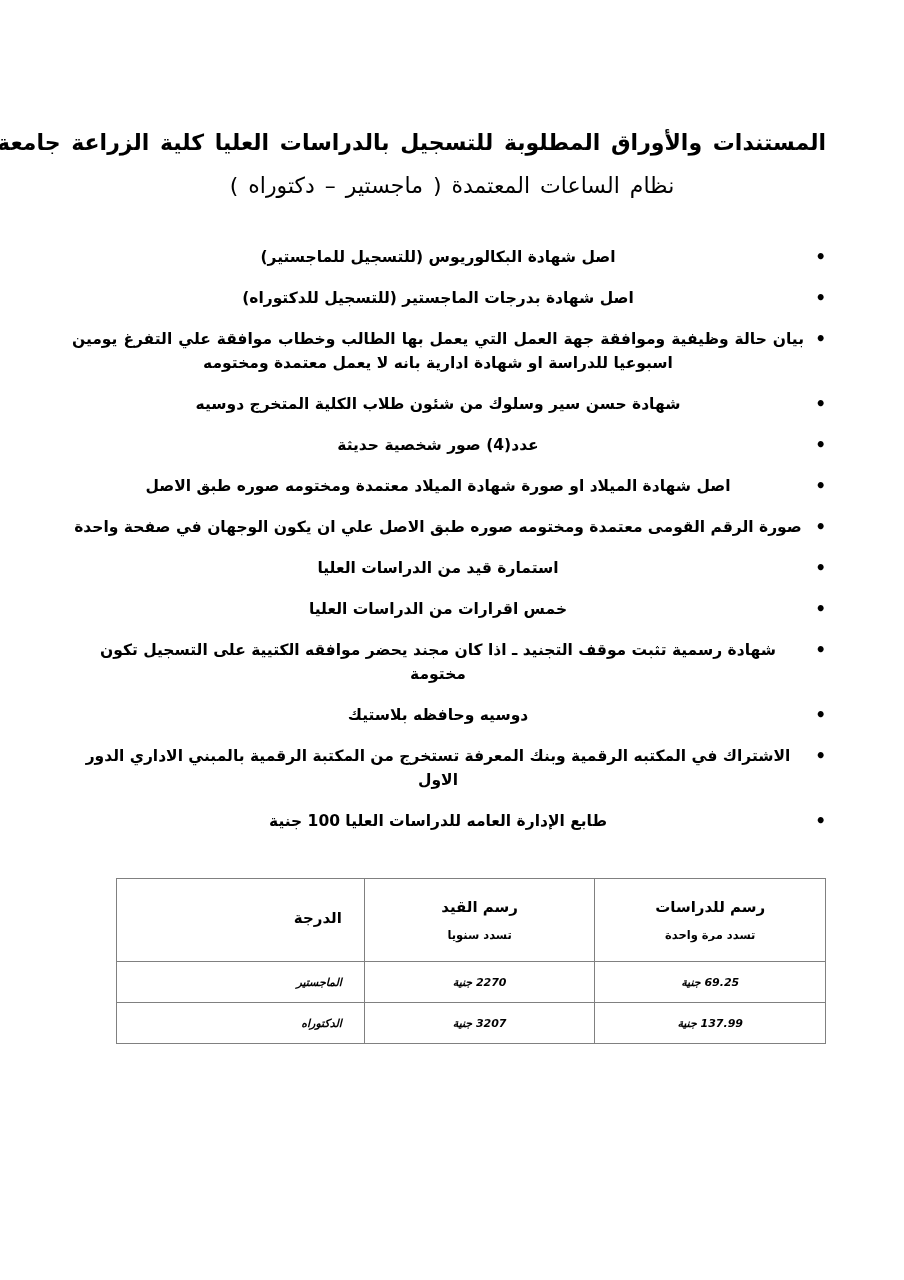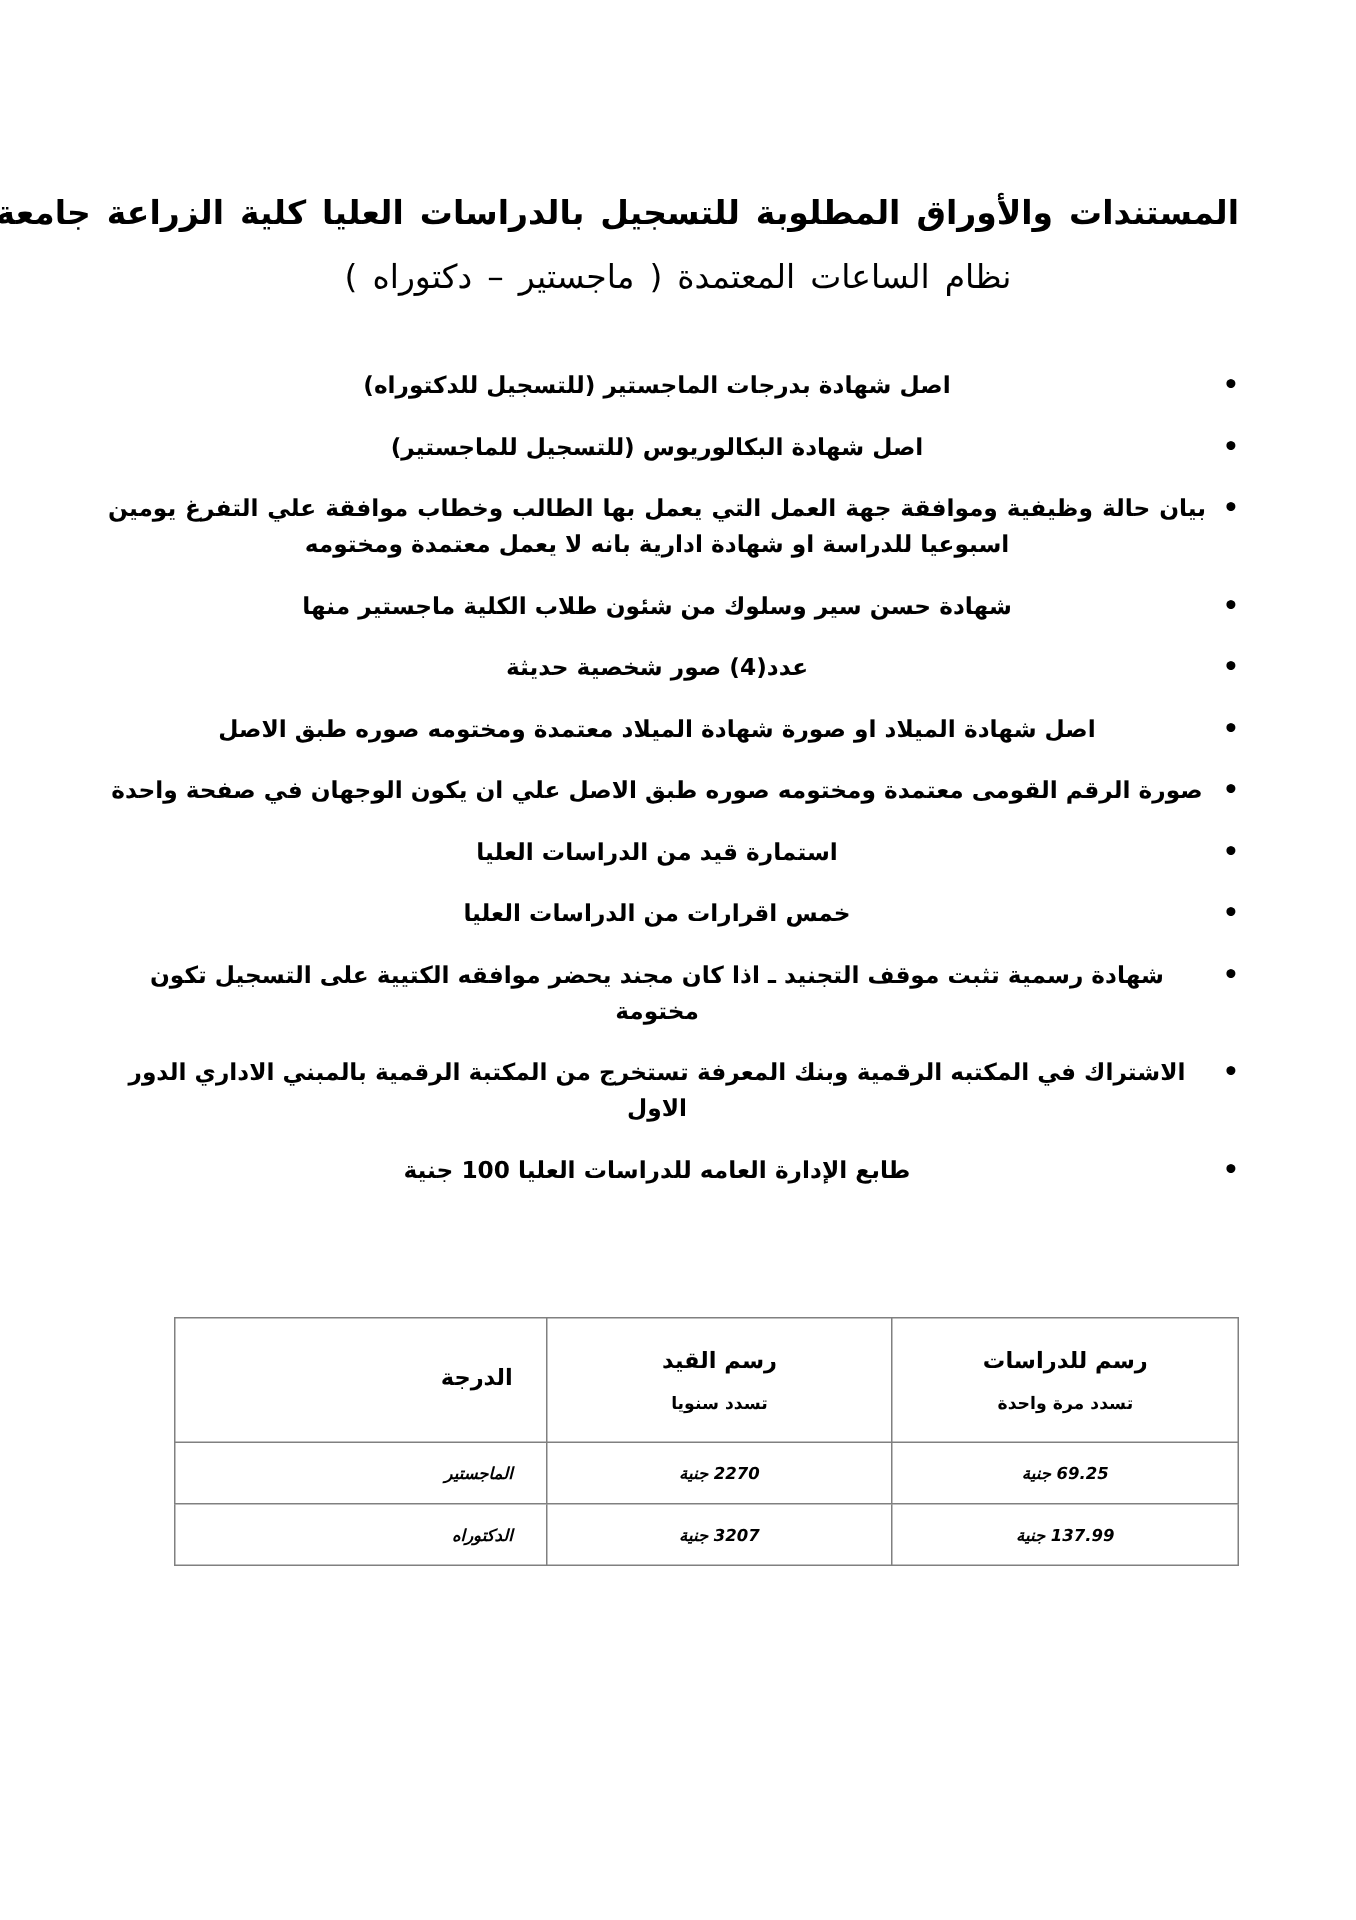--- a/index.html
+++ b/index.html
@@ -156,30 +156,31 @@
 <body>
 
 <div class="page">
 
   <div class="title-block">
     <div class="title-line-1">المستندات والأوراق المطلوبة للتسجيل بالدراسات العليا كلية الزراعة جامعة اسيوط</div>
     <div class="title-line-2">نظام الساعات المعتمدة ( ماجستير – دكتوراه )</div>
   </div>
 
   <ul class="doc-list">
+    <li class="doc-item">اصل شهادة البكالوريوس (للتسجيل للماجستير)</li>
     <li class="doc-item">اصل شهادة بدرجات الماجستير  (للتسجيل للدكتوراه)</li>
-    <li class="doc-item">اصل شهادة البكالوريوس (للتسجيل للماجستير)</li>
     <li class="doc-item full">بيان حالة وظيفية وموافقة جهة العمل التي يعمل بها الطالب وخطاب موافقة علي التفرغ يومين اسبوعيا للدراسة او شهادة ادارية بانه لا يعمل معتمدة ومختومه</li>
-    <li class="doc-item">شهادة حسن سير وسلوك من شئون طلاب الكلية ماجستير منها</li>
+    <li class="doc-item">شهادة حسن سير وسلوك من شئون طلاب الكلية المتخرج دوسيه</li>
     <li class="doc-item">عدد(4) صور شخصية حديثة</li>
     <li class="doc-item">اصل شهادة الميلاد او صورة شهادة الميلاد معتمدة ومختومه صوره طبق الاصل</li>
     <li class="doc-item">صورة الرقم القومى معتمدة ومختومه صوره طبق الاصل علي ان يكون الوجهان في صفحة واحدة</li>
     <li class="doc-item">استمارة  قيد من الدراسات العليا</li>
     <li class="doc-item">خمس اقرارات من الدراسات العليا</li>
     <li class="doc-item">شهادة رسمية تثبت موقف التجنيد ـ اذا كان مجند يحضر موافقه الكتيية على التسجيل تكون مختومة</li>
+    <li class="doc-item">دوسيه وحافظه بلاستيك</li>
     <li class="doc-item">الاشتراك في المكتبه الرقمية وبنك المعرفة تستخرج من المكتبة الرقمية بالمبني الاداري الدور الاول</li>
     <li class="doc-item">طابع الإدارة العامه  للدراسات العليا 100 جنية</li>
   </ul>
 
   <div class="fees-table-wrap">
     <table class="fees-table">
       <tbody>
         <tr class="head-row">
           <td class="col-cert">
             <span class="head-main">رسم للدراسات</span>

